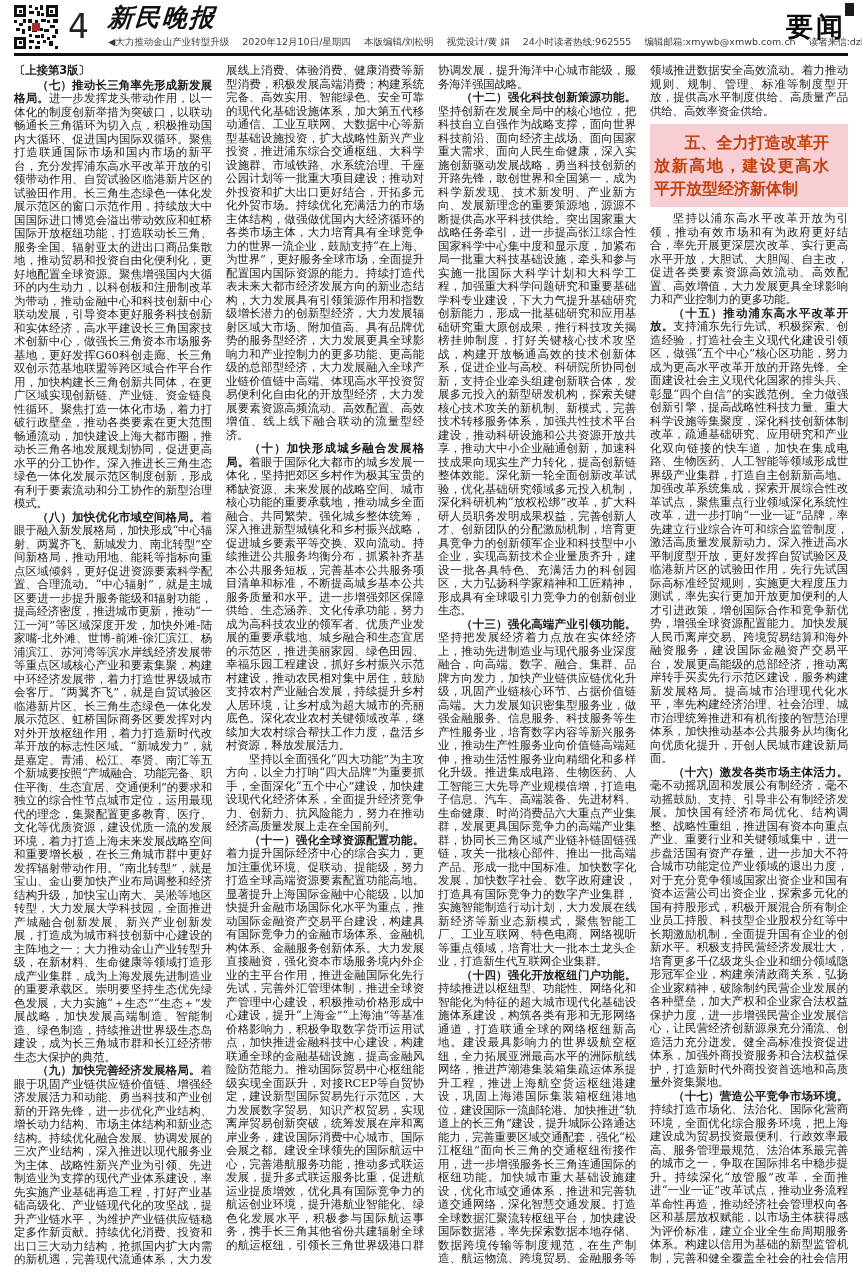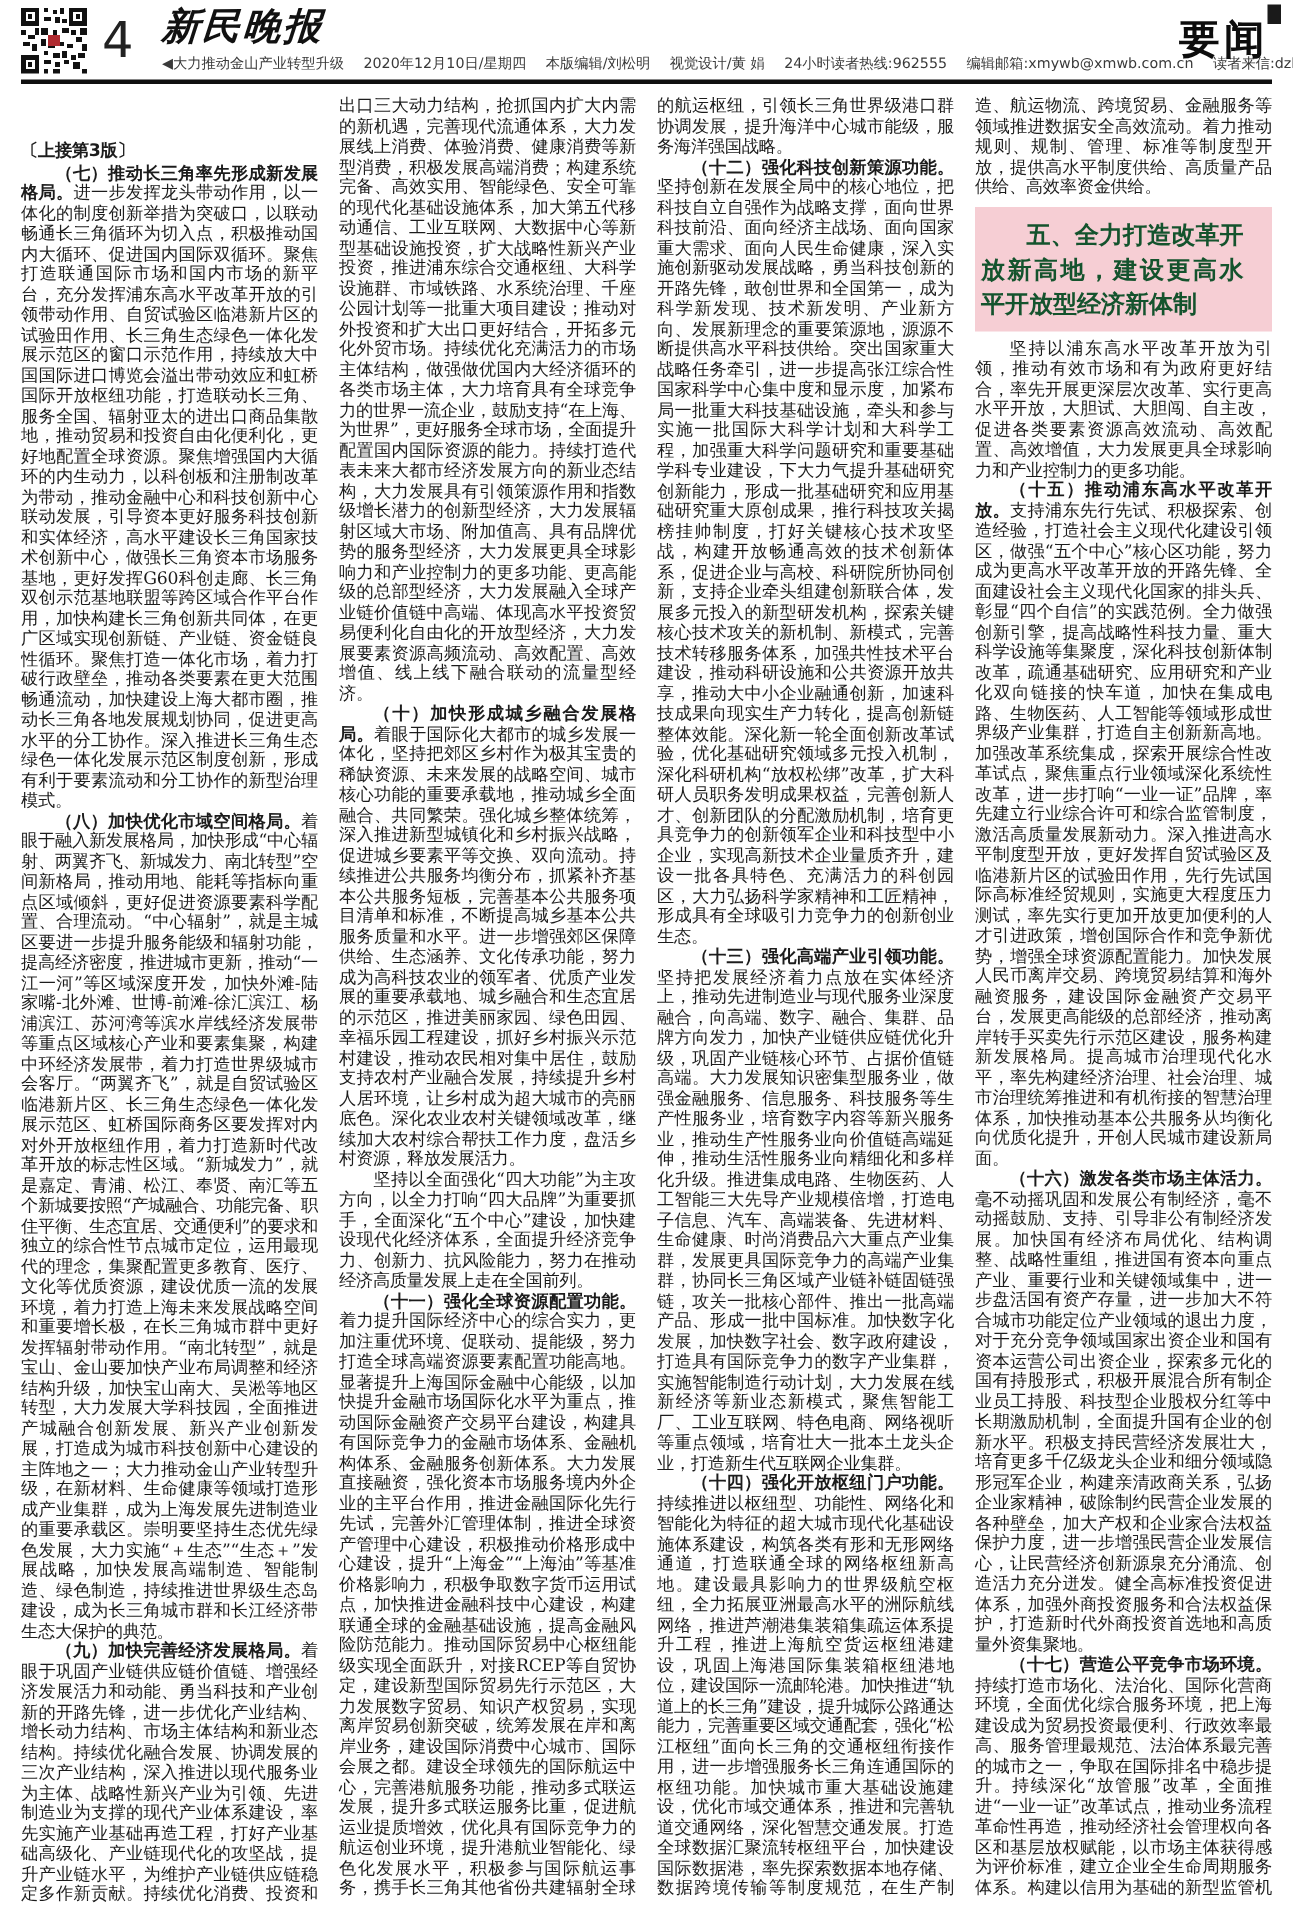--- a/index.html
+++ b/index.html
@@ -33,24 +33,24 @@
   
   .columns{
     position:absolute;left:14px;right:14px;top:64px;height:1208px;
     column-count:4;column-gap:14px;column-fill:auto;overflow:hidden;
     text-align:justify;
   }
   .para{
     margin:0;font-size:11.5px;line-height:13.5px;text-indent:2em;
     letter-spacing:-0.2px;color:#1c1c1c;
   }
-  .para.noindent{text-indent:0;margin-bottom:1px;margin-top:30px;}
+  .para.noindent{text-indent:0;margin-bottom:1px;}
   .lead{font-weight:bold;font-family:"DejaVu Sans","Liberation Sans",sans-serif;}
   .sec-heading{
-    break-inside:avoid;background:#f6ced4;color:#14532d;
+    break-inside:avoid;background:#f6ced4;color:#c2410c;
     font-family:"DejaVu Sans","Liberation Sans",sans-serif;
     font-weight:bold;font-size:16px;line-height:23px;
     padding:7px 19px 7px 4px;margin:6px 0 5px 0;text-indent:1.9em;text-align:justify;
   }
 </style>
 </head>
 <body>
 
 <div class="page">
 

